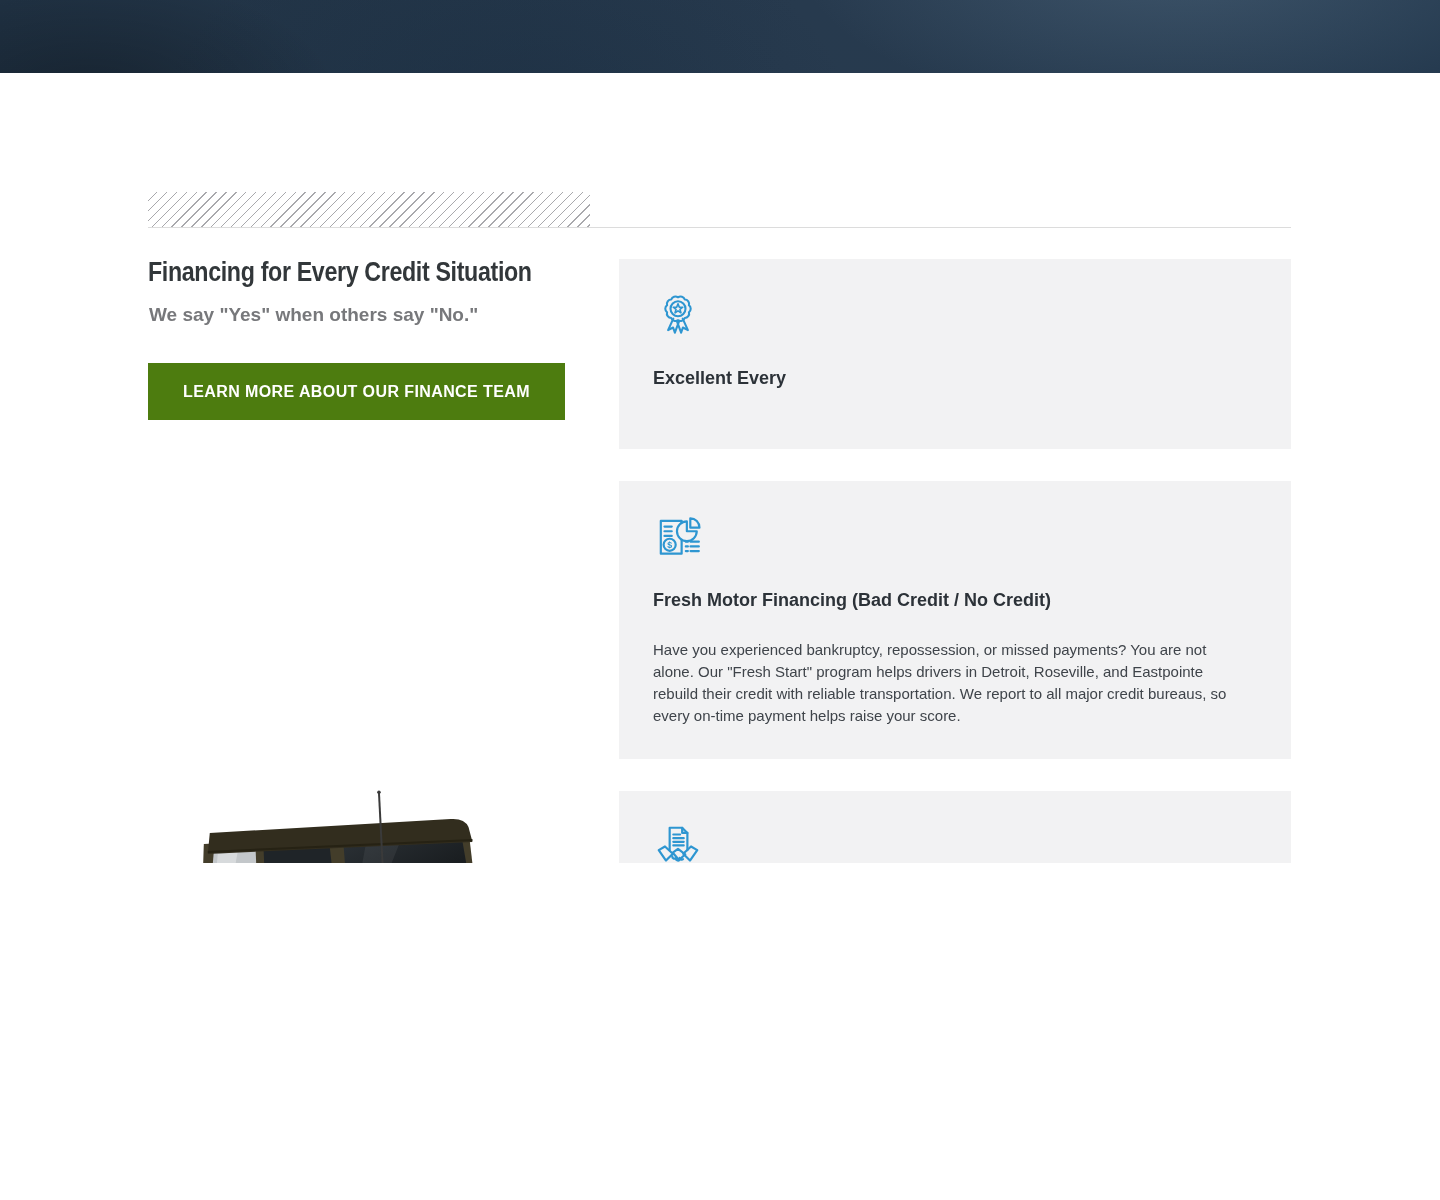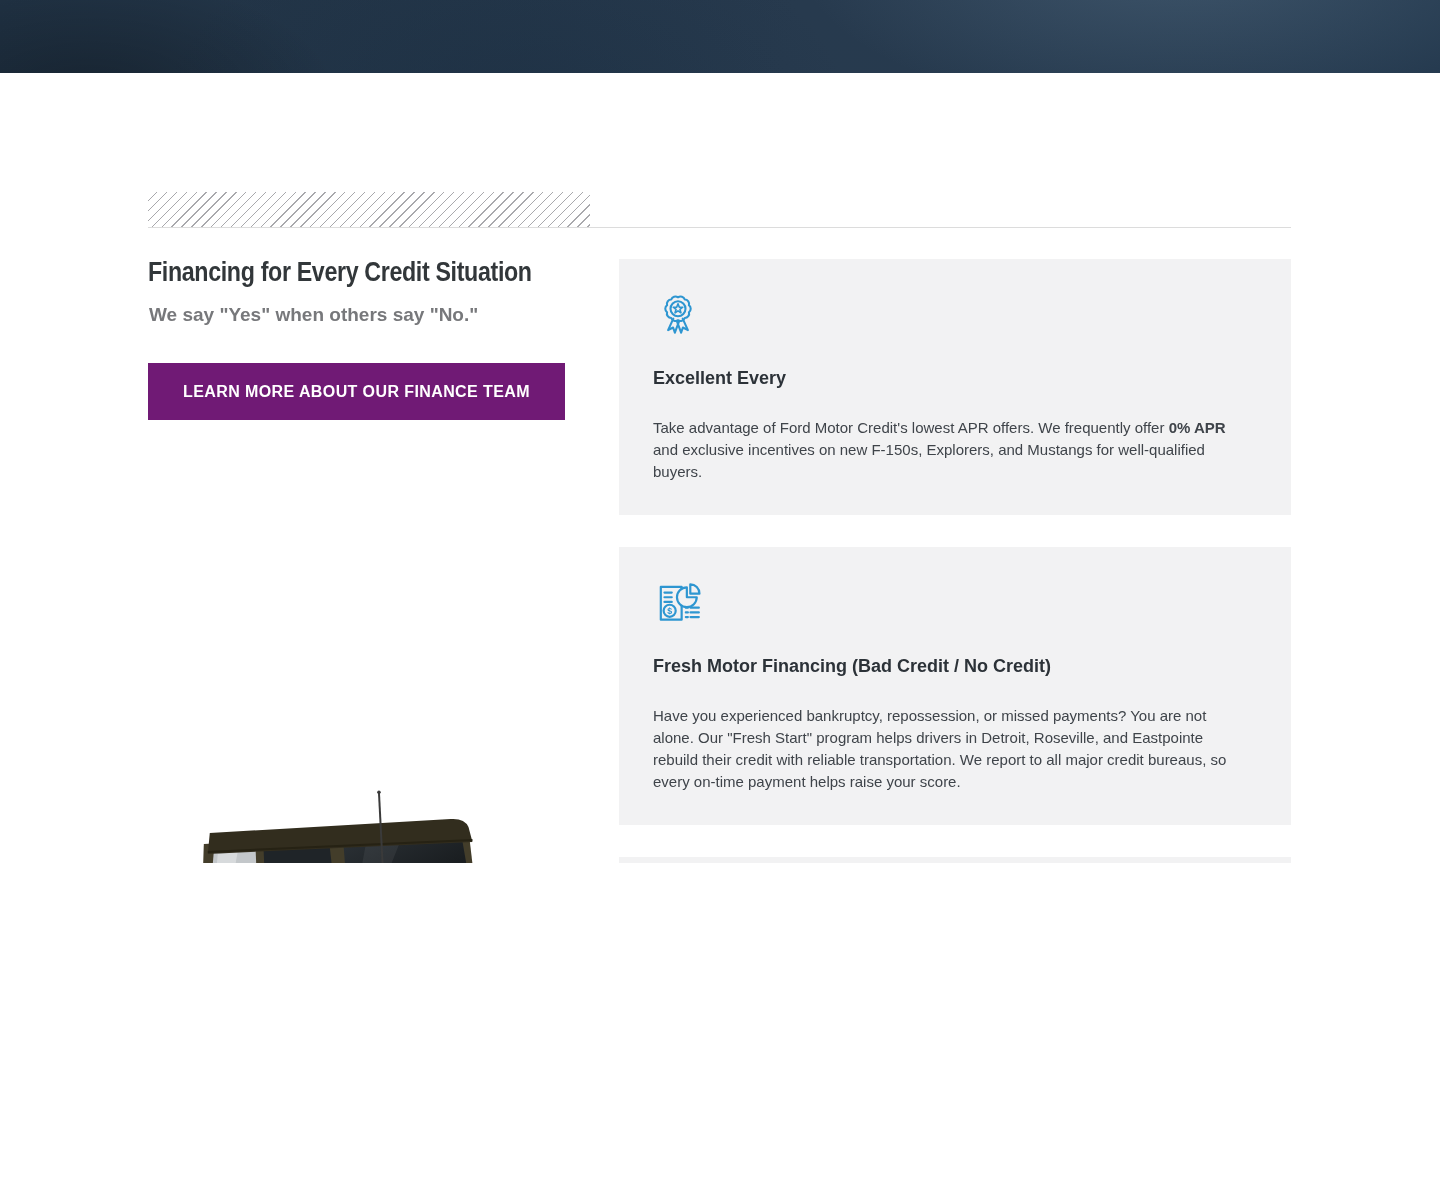--- a/index.html
+++ b/index.html
@@ -32,21 +32,21 @@
     position:absolute; left:148px; top:257px;
     font-size:27px; font-weight:bold; color:#32373a; letter-spacing:-.4px;
     transform:scaleX(.86); transform-origin:left center; white-space:nowrap;
   }
   .page-subtitle {
     position:absolute; left:149px; top:304px;
     font-size:19px; font-weight:bold; color:#77787b; white-space:nowrap;
   }
   .cta-button {
     position:absolute; left:148px; top:363px; width:417px; height:57px;
-    background:#701a75; border:none; cursor:pointer;
+    background:#4d7c0f; border:none; cursor:pointer;
     color:#ffffff; font-family:"Liberation Sans",sans-serif;
     font-size:16px; font-weight:bold; letter-spacing:.4px; text-align:center;
   }
 
   
   .cards { position:absolute; left:619px; top:259px; width:672px; }
   .card {
     background:#f2f2f3; margin-bottom:32px; padding:31px 50px 32px 34px;
   }
   .card-icon { width:50px; height:50px; display:block; margin-bottom:28px; }
@@ -208,21 +208,20 @@
 
     <div class="card">
       <svg class="card-icon" viewBox="0 0 48 48" aria-hidden="true" fill="none" stroke="#2e96d1" stroke-width="2" stroke-linecap="round" stroke-linejoin="round">
         <path d="M24 7 A4.2 4.2 0 0 1 30.47 9.10 A4.2 4.2 0 0 1 34.46 14.60 A4.2 4.2 0 0 1 34.46 21.40 A4.2 4.2 0 0 1 30.47 26.90 A4.2 4.2 0 0 1 24 29 A4.2 4.2 0 0 1 17.53 26.90 A4.2 4.2 0 0 1 13.54 21.40 A4.2 4.2 0 0 1 13.54 14.60 A4.2 4.2 0 0 1 17.53 9.10 A4.2 4.2 0 0 1 24 7 Z"></path>
         <circle cx="24" cy="18" r="7.2"></circle>
         <polygon stroke-width="1.6" points="24,13.2 25.18,16.38 28.57,16.52 25.90,18.62 26.82,21.88 24,20 21.18,21.88 22.10,18.62 19.43,16.52 22.82,16.38"></polygon>
         <path d="M19.5 27.5 L14.5 38.5 L19.3 36 L21 41 L25 30.2"></path>
         <path d="M28.5 27.5 L33.5 38.5 L28.7 36 L27 41 L23 30.2"></path>
       </svg>
       <div class="card-title">Excellent Every</div>
-      <div class="card-body"><span>Take advantage of Ford Motor Credit's lowest APR offers. We frequently offer </span><span class="b">0% APR</span><span> and exclusive incentives on new F-150s, Explorers, and Mustangs for well-qualified buyers.</span></div>
     </div>
 
     <div class="card">
       <svg class="card-icon" viewBox="0 0 48 48" aria-hidden="true" fill="none" stroke="#2e96d1" stroke-width="2.1" stroke-linecap="round" stroke-linejoin="round">
         <rect x="7.5" y="8.5" width="20" height="31.5"></rect>
         <path d="M11 14 H18 M11 18.5 H18 M11 23 H18"></path>
         <path d="M32.5 18.5 L32.5 9 A9.5 9.5 0 1 0 42 18.5 Z" fill="#f2f2f3"></path>
         <path d="M35.8 15 V6 A9 9 0 0 1 44.6 15 Z" fill="#f2f2f3"></path>
         <circle cx="16" cy="31.5" r="5.8" fill="#f2f2f3"></circle>
         <text x="16" y="34.6" text-anchor="middle" font-size="8.5" font-weight="bold" stroke="none" fill="#2e96d1" font-family="Liberation Sans, sans-serif">$</text>

